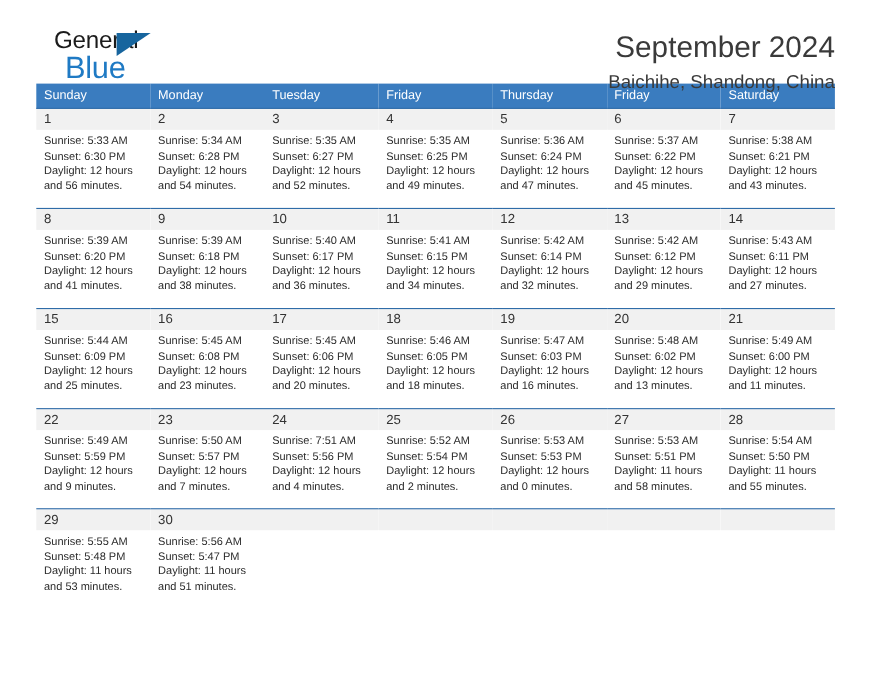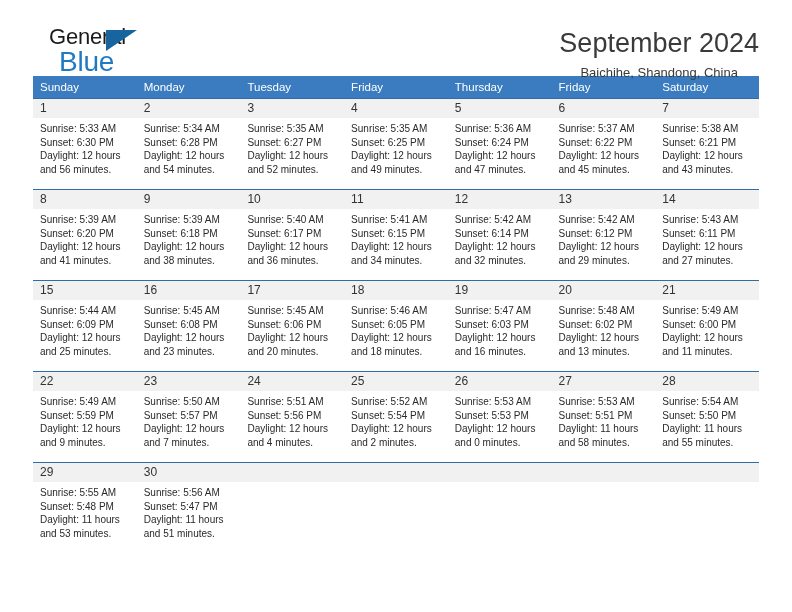--- a/index.html
+++ b/index.html
@@ -56,32 +56,32 @@
   .logo-triangle {
     position: absolute;
     left: 73px;
     top: 4px;
     width: 0;
     height: 0;
     border-left: 31px solid #17659e;
     border-bottom: 21px solid transparent;
   }
   .title-block {
-    text-align: center;
+    text-align: right;
     padding-top: 2px;
   }
   .cal-title {
     font-size: 27px;
     color: #3a3a3a;
     font-weight: normal;
     line-height: 1.12;
     white-space: nowrap;
   }
   .cal-subtitle {
-    font-size: 13px;
+    font-size: 17px;
     color: #3a3a3a;
     margin-top: 7px;
     white-space: nowrap;
   }
 
   
   .calendar {
     width: 726px;
     border-collapse: collapse;
     table-layout: fixed;
@@ -409,21 +409,21 @@
                 <div>Sunrise: 5:50 AM</div>
                 <div>Sunset: 5:57 PM</div>
                 <div class="daylight-wrap">Daylight: 12 hours and 7 minutes.</div>
               </div>
             </div>
           </td>
           <td>
             <div class="cell">
               <div class="daynum">24</div>
               <div class="details">
-                <div>Sunrise: 5:51 AM</div>
+                <div>Sunrise: 7:51 AM</div>
                 <div>Sunset: 5:56 PM</div>
                 <div class="daylight-wrap">Daylight: 12 hours and 4 minutes.</div>
               </div>
             </div>
           </td>
           <td>
             <div class="cell">
               <div class="daynum">25</div>
               <div class="details">
                 <div>Sunrise: 5:52 AM</div>

